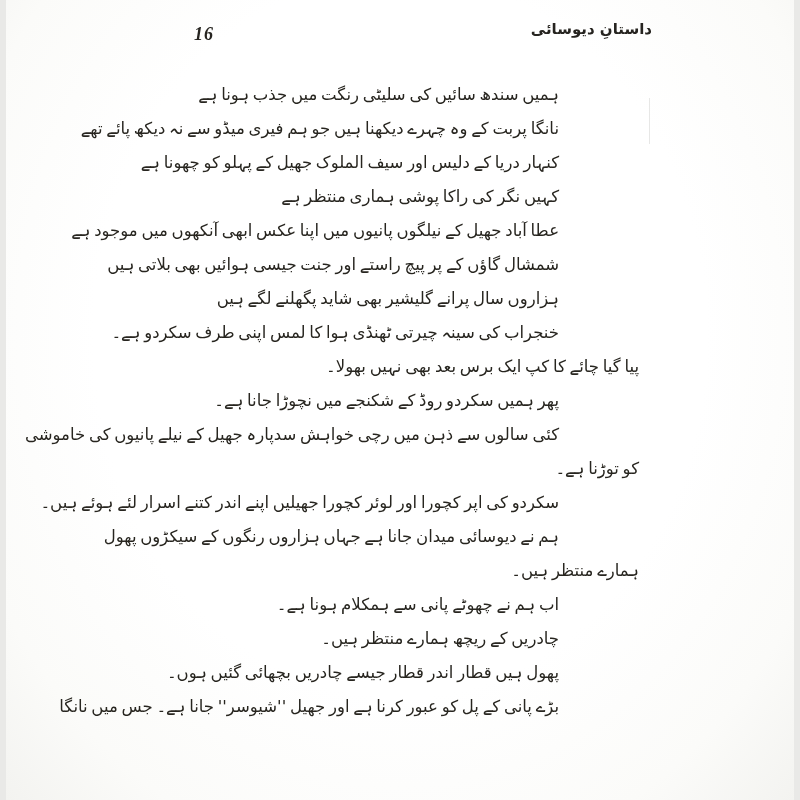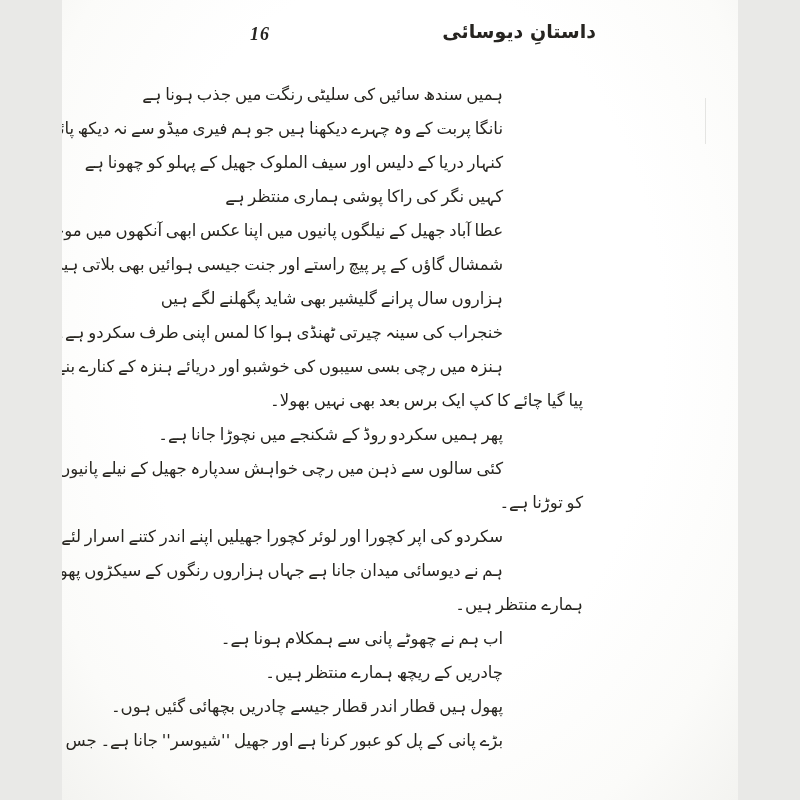--- a/index.html
+++ b/index.html
@@ -2,21 +2,21 @@
 <html lang="ur"><head>
 <meta charset="utf-8">
 <style>
   html, body {
     margin: 0;
     padding: 0;
     background: #e9e9e7;
   }
   .page {
     position: relative;
-    width: 676px;
+    width: 788px;
     height: 800px;
     margin: 0 auto;
     background: radial-gradient(ellipse at 50% 42%, #ffffff 55%, #fbfbf9 82%, #f3f3f0 100%);
     overflow: hidden;
     font-family: "DejaVu Sans", sans-serif;
   }
   
   .header {
     position: absolute;
     top: 20px;
@@ -34,21 +34,21 @@
     font-style: italic;
     font-weight: bold;
     font-size: 18px;
     letter-spacing: 1px;
     color: #262420;
   }
   .book-title {
     direction: rtl;
     font-family: "DejaVu Sans", sans-serif;
     font-weight: bold;
-    font-size: 19px;
+    font-size: 15px;
     color: #262420;
     white-space: nowrap;
   }
   
   .text-block {
     position: absolute;
     top: 78px;
     right: 155px;   
     left: 66px;
     direction: rtl;
@@ -90,21 +90,20 @@
 
   <div class="text-block">
       <div class="line">ہمیں سندھ سائیں کی سلیٹی رنگت میں جذب ہونا ہے</div>
       <div class="line">نانگا پربت کے وہ چہرے دیکھنا ہیں جو ہم فیری میڈو سے نہ دیکھ پائے تھے</div>
       <div class="line">کنہار دریا کے دلیس اور سیف الملوک جھیل کے پہلو کو چھونا ہے</div>
       <div class="line">کہیں نگر کی راکا پوشی ہماری منتظر ہے</div>
       <div class="line">عطا آباد جھیل کے نیلگوں پانیوں میں اپنا عکس ابھی آنکھوں میں موجود ہے</div>
       <div class="line">شمشال گاؤں کے پر پیچ راستے اور جنت جیسی ہوائیں بھی بلاتی ہیں</div>
       <div class="line">ہزاروں سال پرانے گلیشیر بھی شاید پگھلنے لگے ہیں</div>
       <div class="line">خنجراب کی سینہ چیرتی ٹھنڈی ہوا کا لمس اپنی طرف سکردو ہے۔</div>
-      <div class="line">ہنزہ میں رچی بسی سیبوں کی خوشبو اور دریائے ہنزہ کے کنارے بنے ڈھابے پر</div>
       <div class="line cont">پیا گیا چائے کا کپ ایک برس بعد بھی نہیں بھولا۔</div>
       <div class="line">پھر ہمیں سکردو روڈ کے شکنجے میں نچوڑا جانا ہے۔</div>
       <div class="line">کئی سالوں سے ذہن میں رچی خواہش سدپارہ جھیل کے نیلے پانیوں کی خاموشی</div>
       <div class="line cont">کو توڑنا ہے۔</div>
       <div class="line">سکردو کی اپر کچورا اور لوئر کچورا جھیلیں اپنے اندر کتنے اسرار لئے ہوئے ہیں۔</div>
       <div class="line">ہم نے دیوسائی میدان جانا ہے جہاں ہزاروں رنگوں کے سیکڑوں پھول</div>
       <div class="line cont">ہمارے منتظر ہیں۔</div>
       <div class="line">اب ہم نے چھوٹے پانی سے ہمکلام ہونا ہے۔</div>
       <div class="line">چادریں کے ریچھ ہمارے منتظر ہیں۔</div>
       <div class="line">پھول ہیں قطار اندر قطار جیسے چادریں بچھائی گئیں ہوں۔</div>

